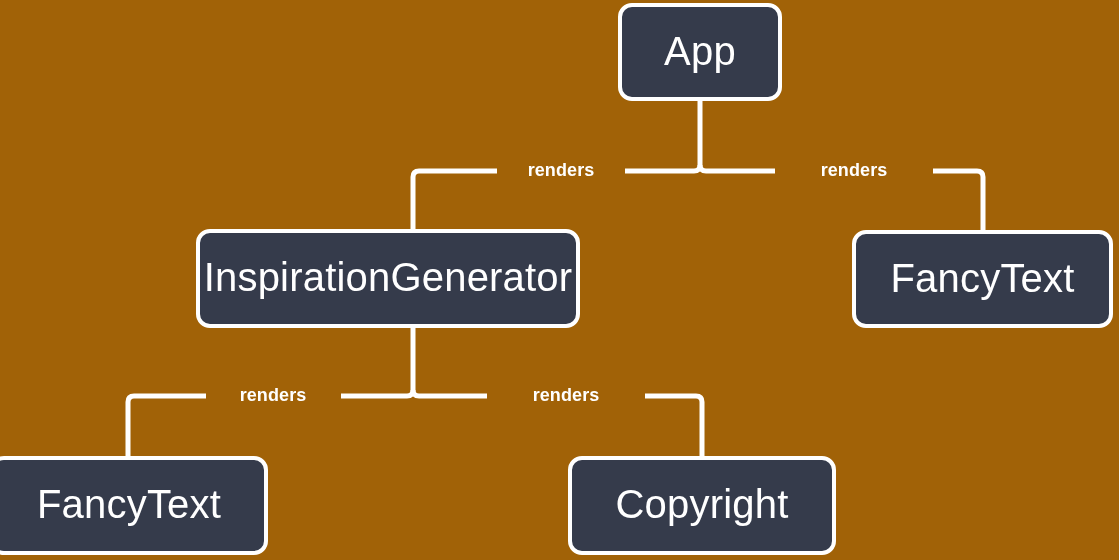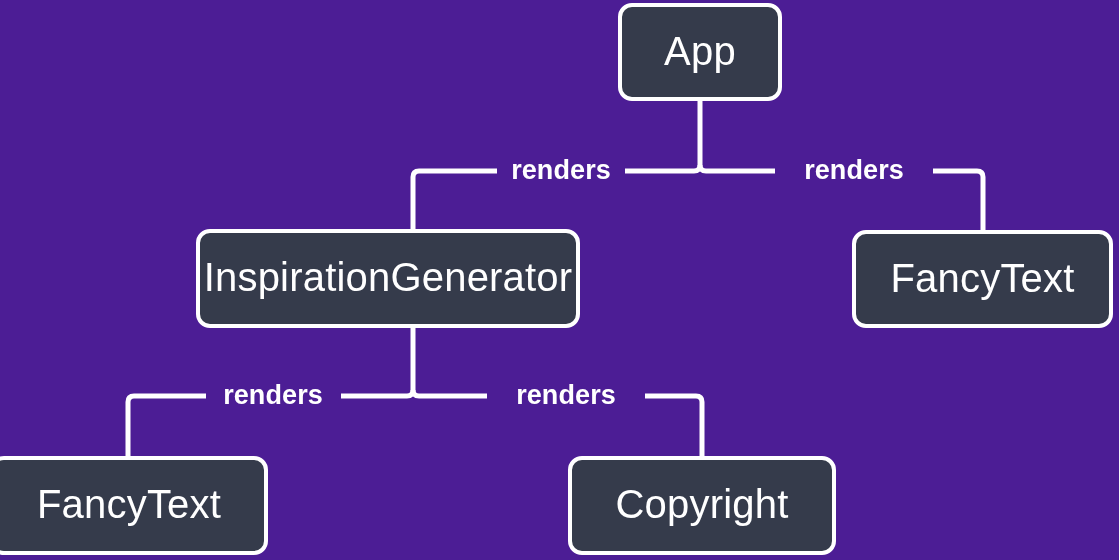--- a/index.html
+++ b/index.html
@@ -10,21 +10,21 @@
     width: 1119px;
     height: 560px;
     background: #47694d;
     font-family: "Liberation Sans", sans-serif;
     overflow: hidden;
   }
   #diagram-root {
     position: relative;
     width: 1119px;
     height: 560px;
-    background: #4c1d95;
+    background: #a16207;
   }
   #connector-layer {
     position: absolute;
     left: 0;
     top: 0;
     width: 1119px;
     height: 560px;
   }
   .node-box {
     position: absolute;
@@ -42,21 +42,21 @@
     white-space: nowrap;
   }
   .node-label {
     display: block;
     line-height: 1;
     padding-bottom: 3px;
   }
   .edge-label {
     position: absolute;
     color: #ffffff;
-    font-size: 27px;
+    font-size: 18px;
     font-weight: 700;
     line-height: 1;
     letter-spacing: 0.1px;
     white-space: nowrap;
     transform: translate(-50%, -50%);
   }
 </style>
 </head>
 <body>
 

